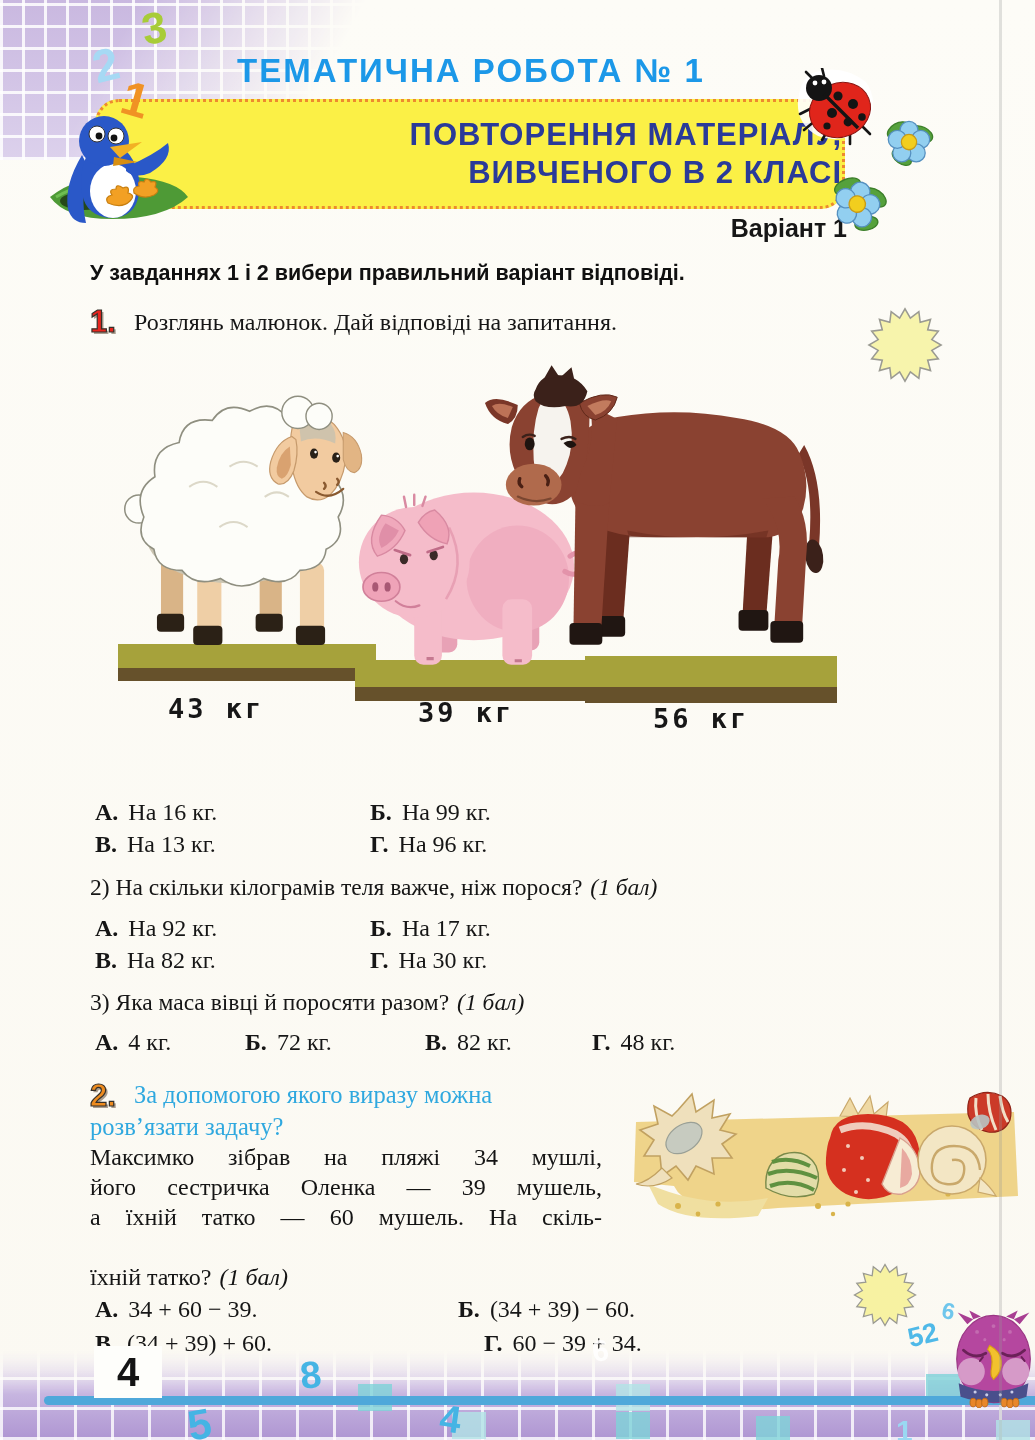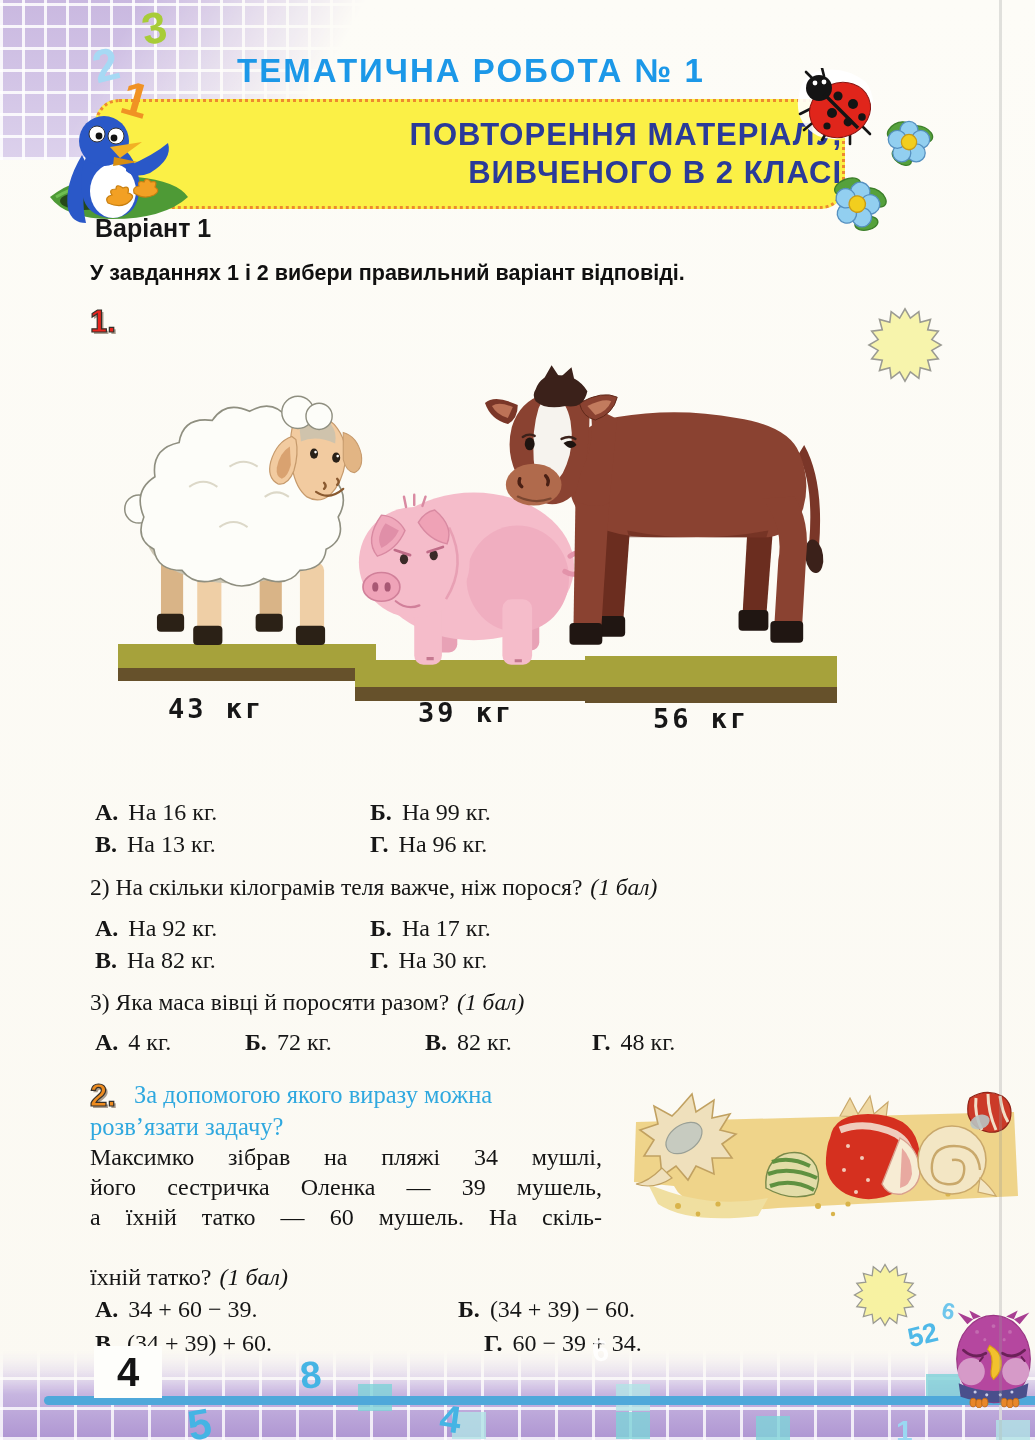--- a/index.html
+++ b/index.html
@@ -34,21 +34,21 @@
 
   
   .dnum{position:absolute;font-family:"Liberation Sans",sans-serif;font-weight:900;z-index:3;line-height:1;}
 
   
   .ws-title{left:95px;top:52px;width:752px;text-align:center;font-size:33px;font-weight:900;
     letter-spacing:2px;color:#1C98E8;}
   .banner{left:95px;top:99px;width:744px;height:104px;background:#FBF046;border:3px dotted #ED8A2E;
     border-radius:24px;display:flex;flex-direction:column;justify-content:center;text-align:center;z-index:1;}
   .banner div{font-size:31px;font-weight:900;letter-spacing:1px;color:#2A3A99;line-height:38px;font-family:"Liberation Sans",sans-serif;text-align:right;}
-  .variant{left:95px;top:214px;width:752px;text-align:left;font-size:25px;font-weight:800;color:#161616;}
+  .variant{left:95px;top:214px;width:752px;text-align:right;font-size:25px;font-weight:800;color:#161616;}
   .instruction{left:90px;top:261px;font-size:21.5px;font-weight:800;color:#101010;}
 
   
   .task-num{font-family:"Liberation Sans",sans-serif;font-weight:900;font-size:31px;line-height:1;
     -webkit-text-stroke:1.2px #35302a;text-shadow:2px 2px 0 rgba(70,45,20,.45);}
   .serif-line{font-size:24px;color:#161616;}
   .score{font-style:italic;margin-left:8px;}
   .qtext{font-size:23.5px;color:#161616;}
   .opt .L{font-weight:700;margin-right:10px;}
   .opt{font-size:24px;color:#161616;white-space:nowrap;}
@@ -150,20 +150,21 @@
         <circle cx="43" cy="26" r="10"></circle>
         <circle cx="38" cy="41" r="10"></circle>
       <circle cx="22" cy="41" r="10"></circle>
         <circle cx="17" cy="26" r="10"></circle>
     </g>
     <circle cx="30" cy="29" r="8.5" fill="#F2CE1E" stroke="#C89B18" stroke-width="1.4"></circle>
   </svg>
 
   <div class="abs instruction sans">У завданнях 1 і 2 вибери правильний варіант відповіді.</div>
   <span class="abs task-num" style="left:90px;top:306px;color:#E8251E;">1.</span>
+  <span class="abs serif-line" style="left:134px;top:309px;">Розглянь малюнок. Дай відповіді на запитання.</span>
 
   <svg class="illu" style="left:866px;top:306px;" width="78" height="78" viewBox="0 0 80 80">
     <path d="M77 40 L67.5 45.5 L74.2 54.2 L63.3 55.6 L66.2 66.2 L55.6 63.3 L54.2 74.2 L45.5 67.5 L40 77 L34.5 67.5 L25.8 74.2 L24.4 63.3 L13.8 66.2 L16.7 55.6 L5.8 54.2 L12.5 45.5 L3 40 L12.5 34.5 L5.8 25.8 L16.7 24.4 L13.8 13.8 L24.4 16.7 L25.8 5.8 L34.5 12.5 L40 3 L45.5 12.5 L54.2 5.8 L55.6 16.7 L66.2 13.8 L63.3 24.4 L74.2 25.8 L67.5 34.5 Z" fill="#F7F4AC" stroke="#9A9A92" stroke-width="1.6"></path>
   </svg>
 
   <div class="platform" style="left:118px;top:644px;width:258px;">
     <div class="top" style="height:24px;"></div>
       <div class="bot" style="height:13px;"></div>
   </div>
   <div class="platform" style="left:355px;top:660px;width:230px;">

